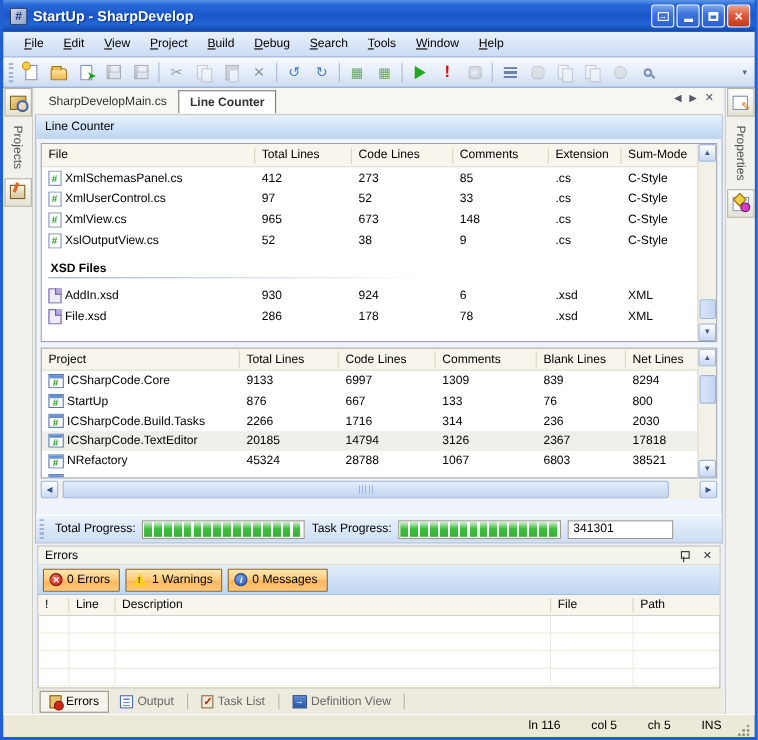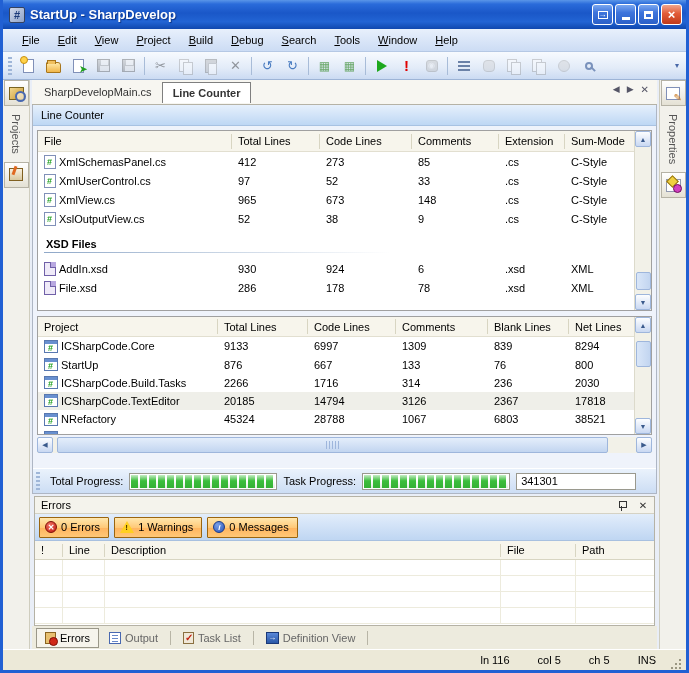--- a/index.html
+++ b/index.html
@@ -142,21 +142,21 @@
   .hthumb .ridges { width:14px; height:8px; background:repeating-linear-gradient(90deg,#9EB6DC 0 1px, transparent 1px 3px); }
 
   
   .progressbar-row { height:25px; margin-top:15px; background:linear-gradient(180deg,#EAF2FC,#CCDDF4);
     border-top:1px solid #fff; display:flex; align-items:center; padding:0 6px 0 2px; gap:6px; }
   .pbar { width:148px; height:17px; border:1px solid #9A998E; background:#fff; padding:1px; }
   .pbar-fill { height:100%; position:relative;
     background:repeating-linear-gradient(90deg,#3CBE3C 0 7px, #fff 7px 9px); }
   .pbar-fill::after { content:""; position:absolute; inset:0;
     background:linear-gradient(180deg,rgba(255,255,255,.7),rgba(255,255,255,0) 45%,rgba(0,80,0,.12)); }
-  .counter-box { width:120px; height:17px; background:#fff; border:1px solid #9A998E; display:flex; align-items:center; padding-left:4px; }
+  .counter-box { width:96px; height:17px; background:#fff; border:1px solid #9A998E; display:flex; align-items:center; padding-left:4px; }
 
   
   .errors-panel { height:130px; display:flex; flex-direction:column; margin:2px 2px 0 2px;
     border:1px solid #B5B2A5; background:#fff; }
   .ep-title { height:17px; background:#F4F3EC; border-bottom:1px solid #D5D2C4; display:flex; align-items:center; padding:0 4px 0 6px; }
   .ep-title .sp { flex:1; }
   .pin-icon { width:11px; height:11px; position:relative; margin-right:8px; }
   .pin-icon::before { content:""; position:absolute; left:2px; top:1px; width:6px; height:5px; border:1px solid #333; }
   .pin-icon::after { content:""; position:absolute; left:4px; top:6px; width:1px; height:5px; background:#333; }
   .ep-close { color:#333; font-size:10px; width:14px; text-align:center; }

